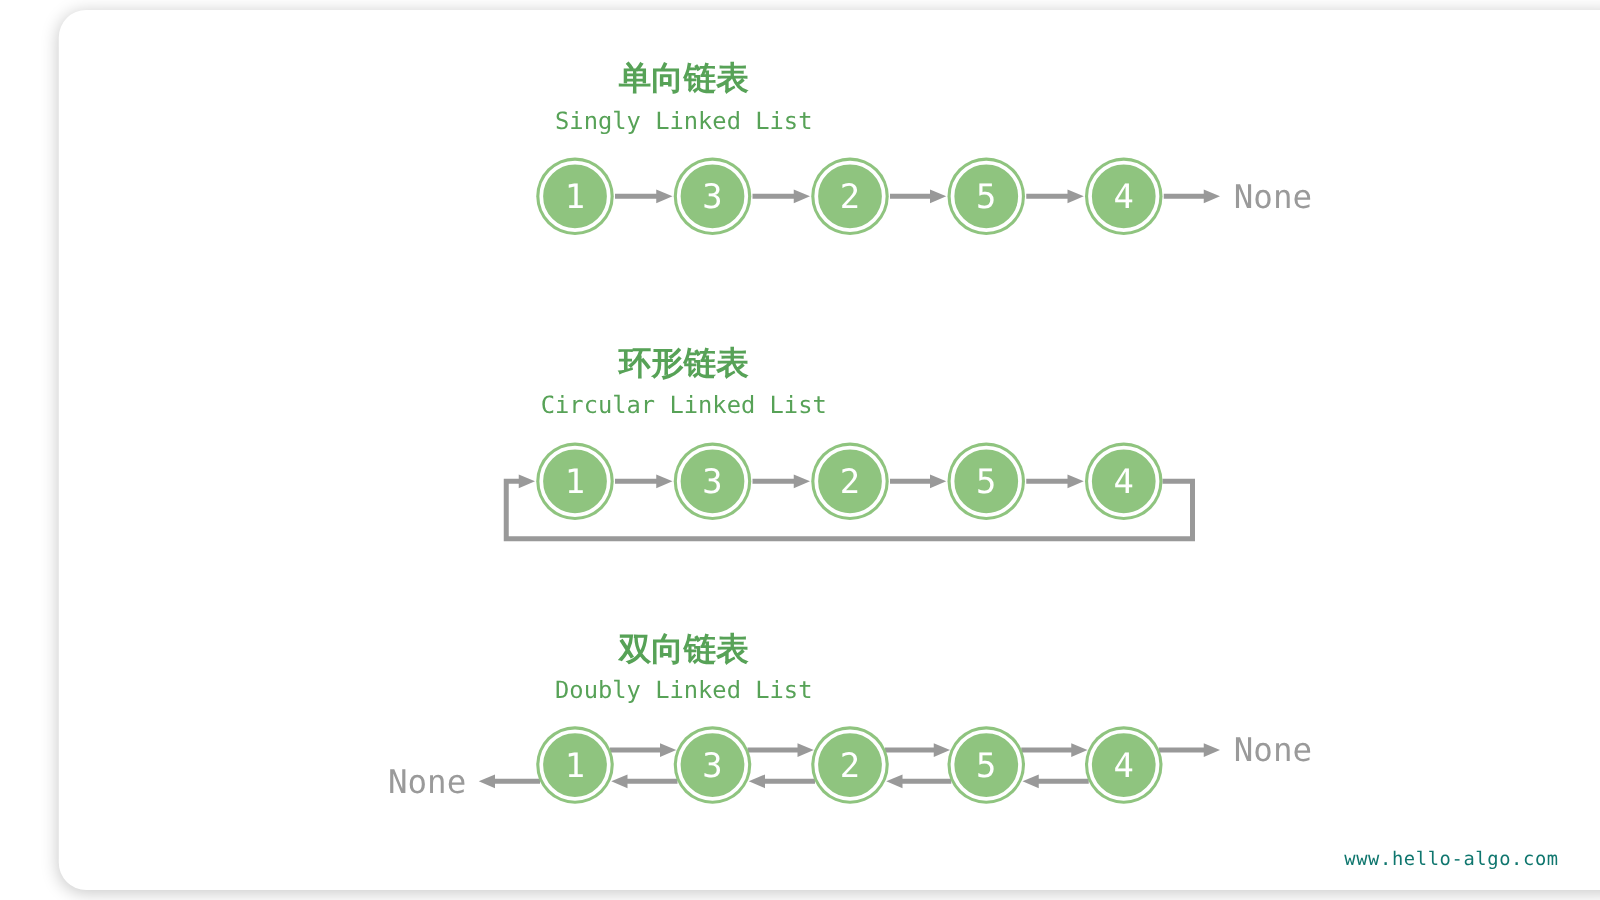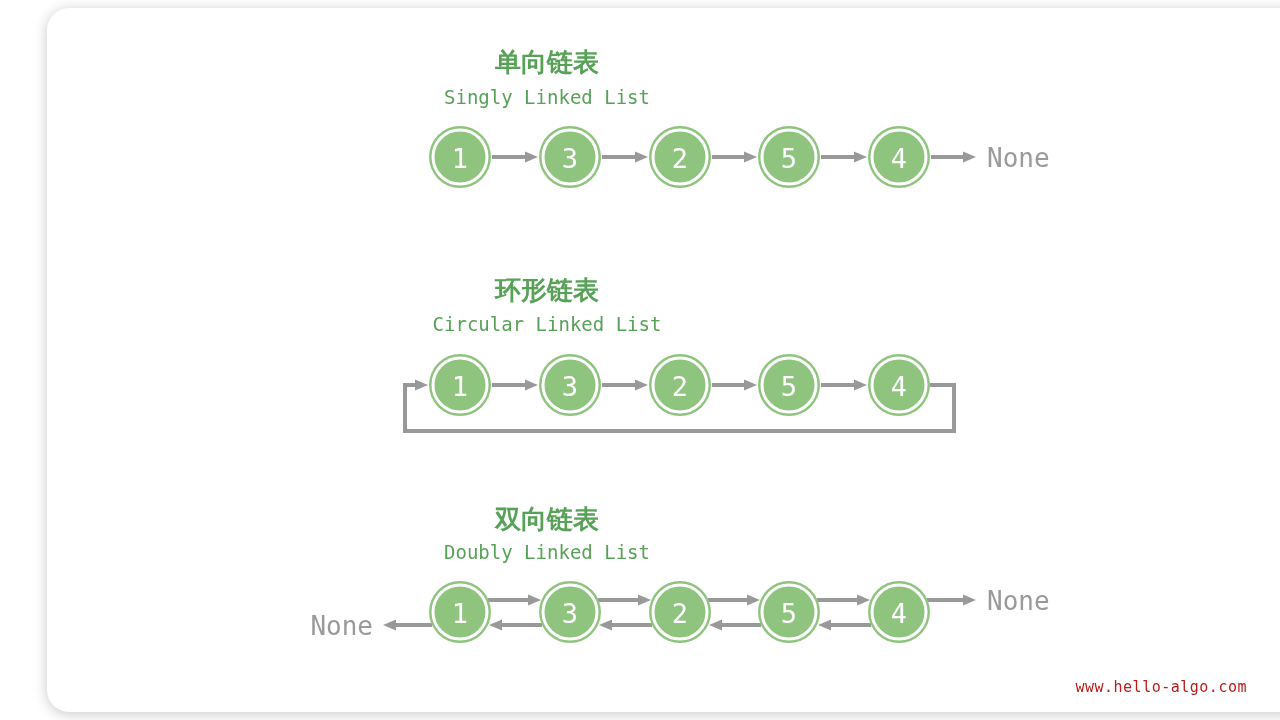--- a/index.html
+++ b/index.html
@@ -228,14 +228,14 @@
           <circle cx="750" cy="612" r="27" fill="none" stroke="#FFFFFF" stroke-width="3"></circle>
           <text x="750" y="613" text-anchor="middle" dominant-baseline="central" class="node-num" fill="#FFFFFF">5</text>
         </g>
         <g>
           <circle cx="860" cy="612" r="31" fill="#8FC47F"></circle>
           <circle cx="860" cy="612" r="27" fill="none" stroke="#FFFFFF" stroke-width="3"></circle>
           <text x="860" y="613" text-anchor="middle" dominant-baseline="central" class="node-num" fill="#FFFFFF">4</text>
         </g>
       </g>
     </svg>
-  <div class="watermark" style="color: #b91c1c;">www.hello-algo.com</div>
+  <div class="watermark" style="color: #0f766e;">www.hello-algo.com</div>
 </div>
 
 </body></html>

